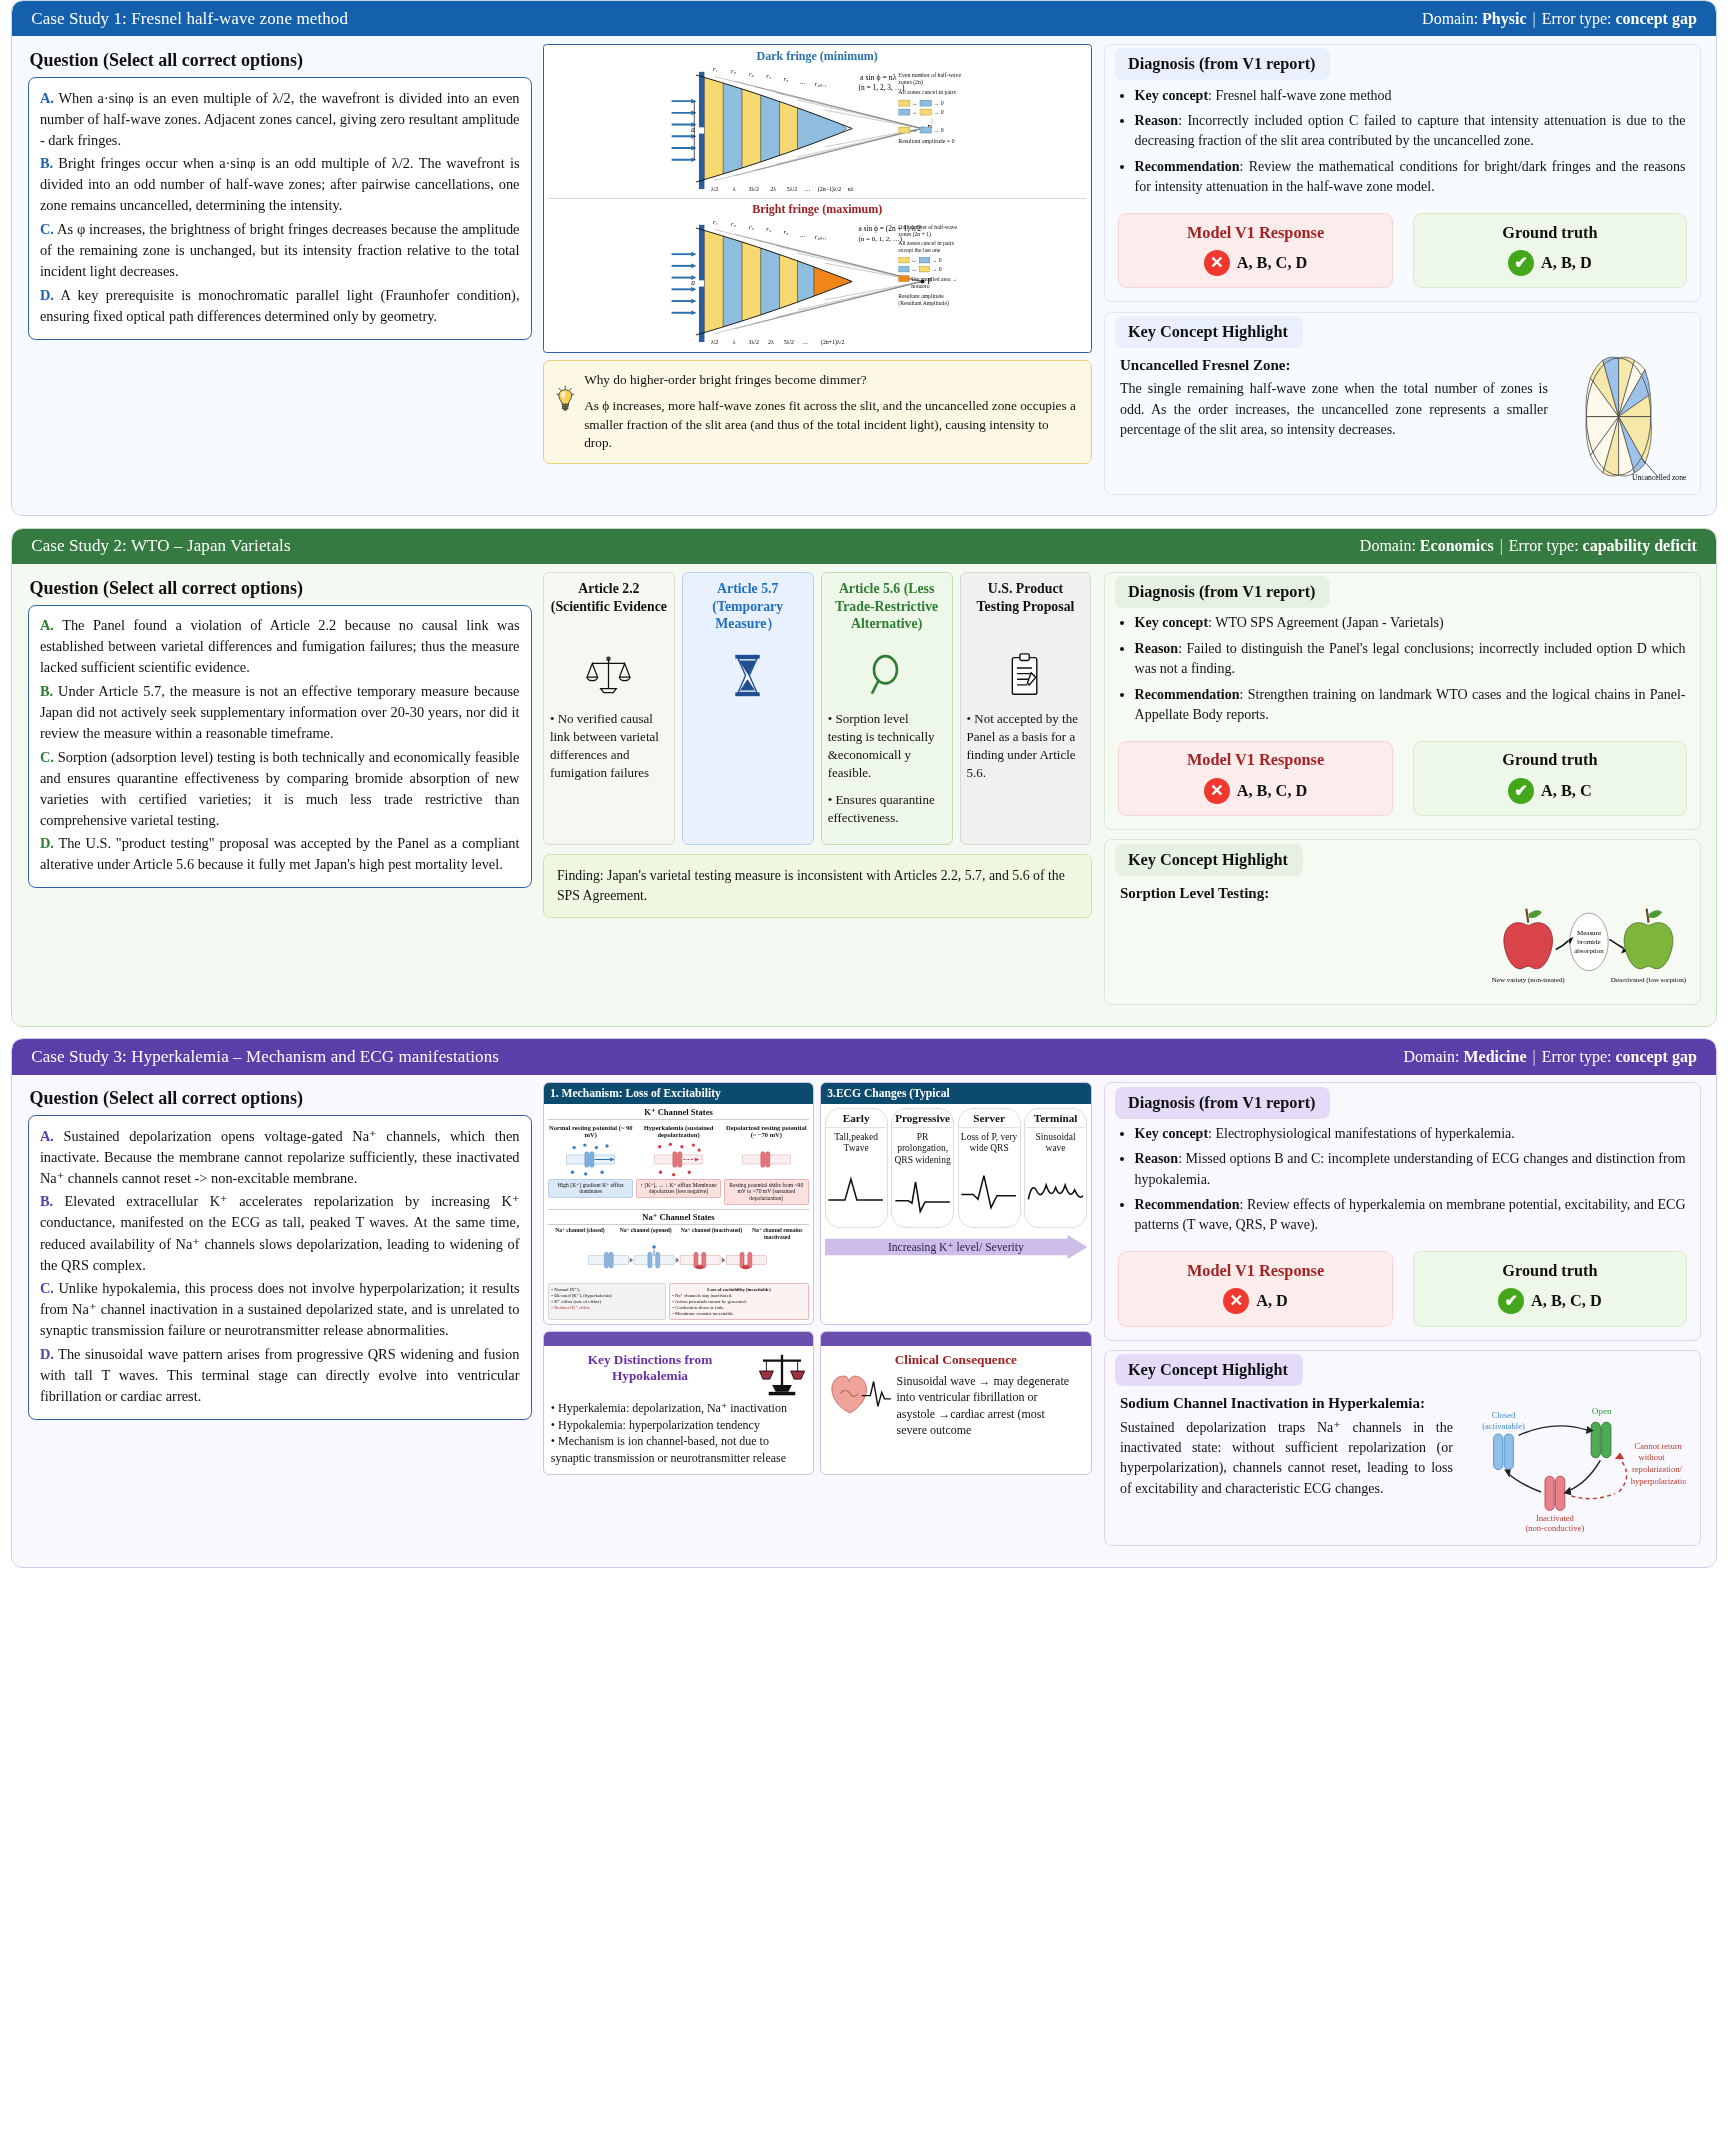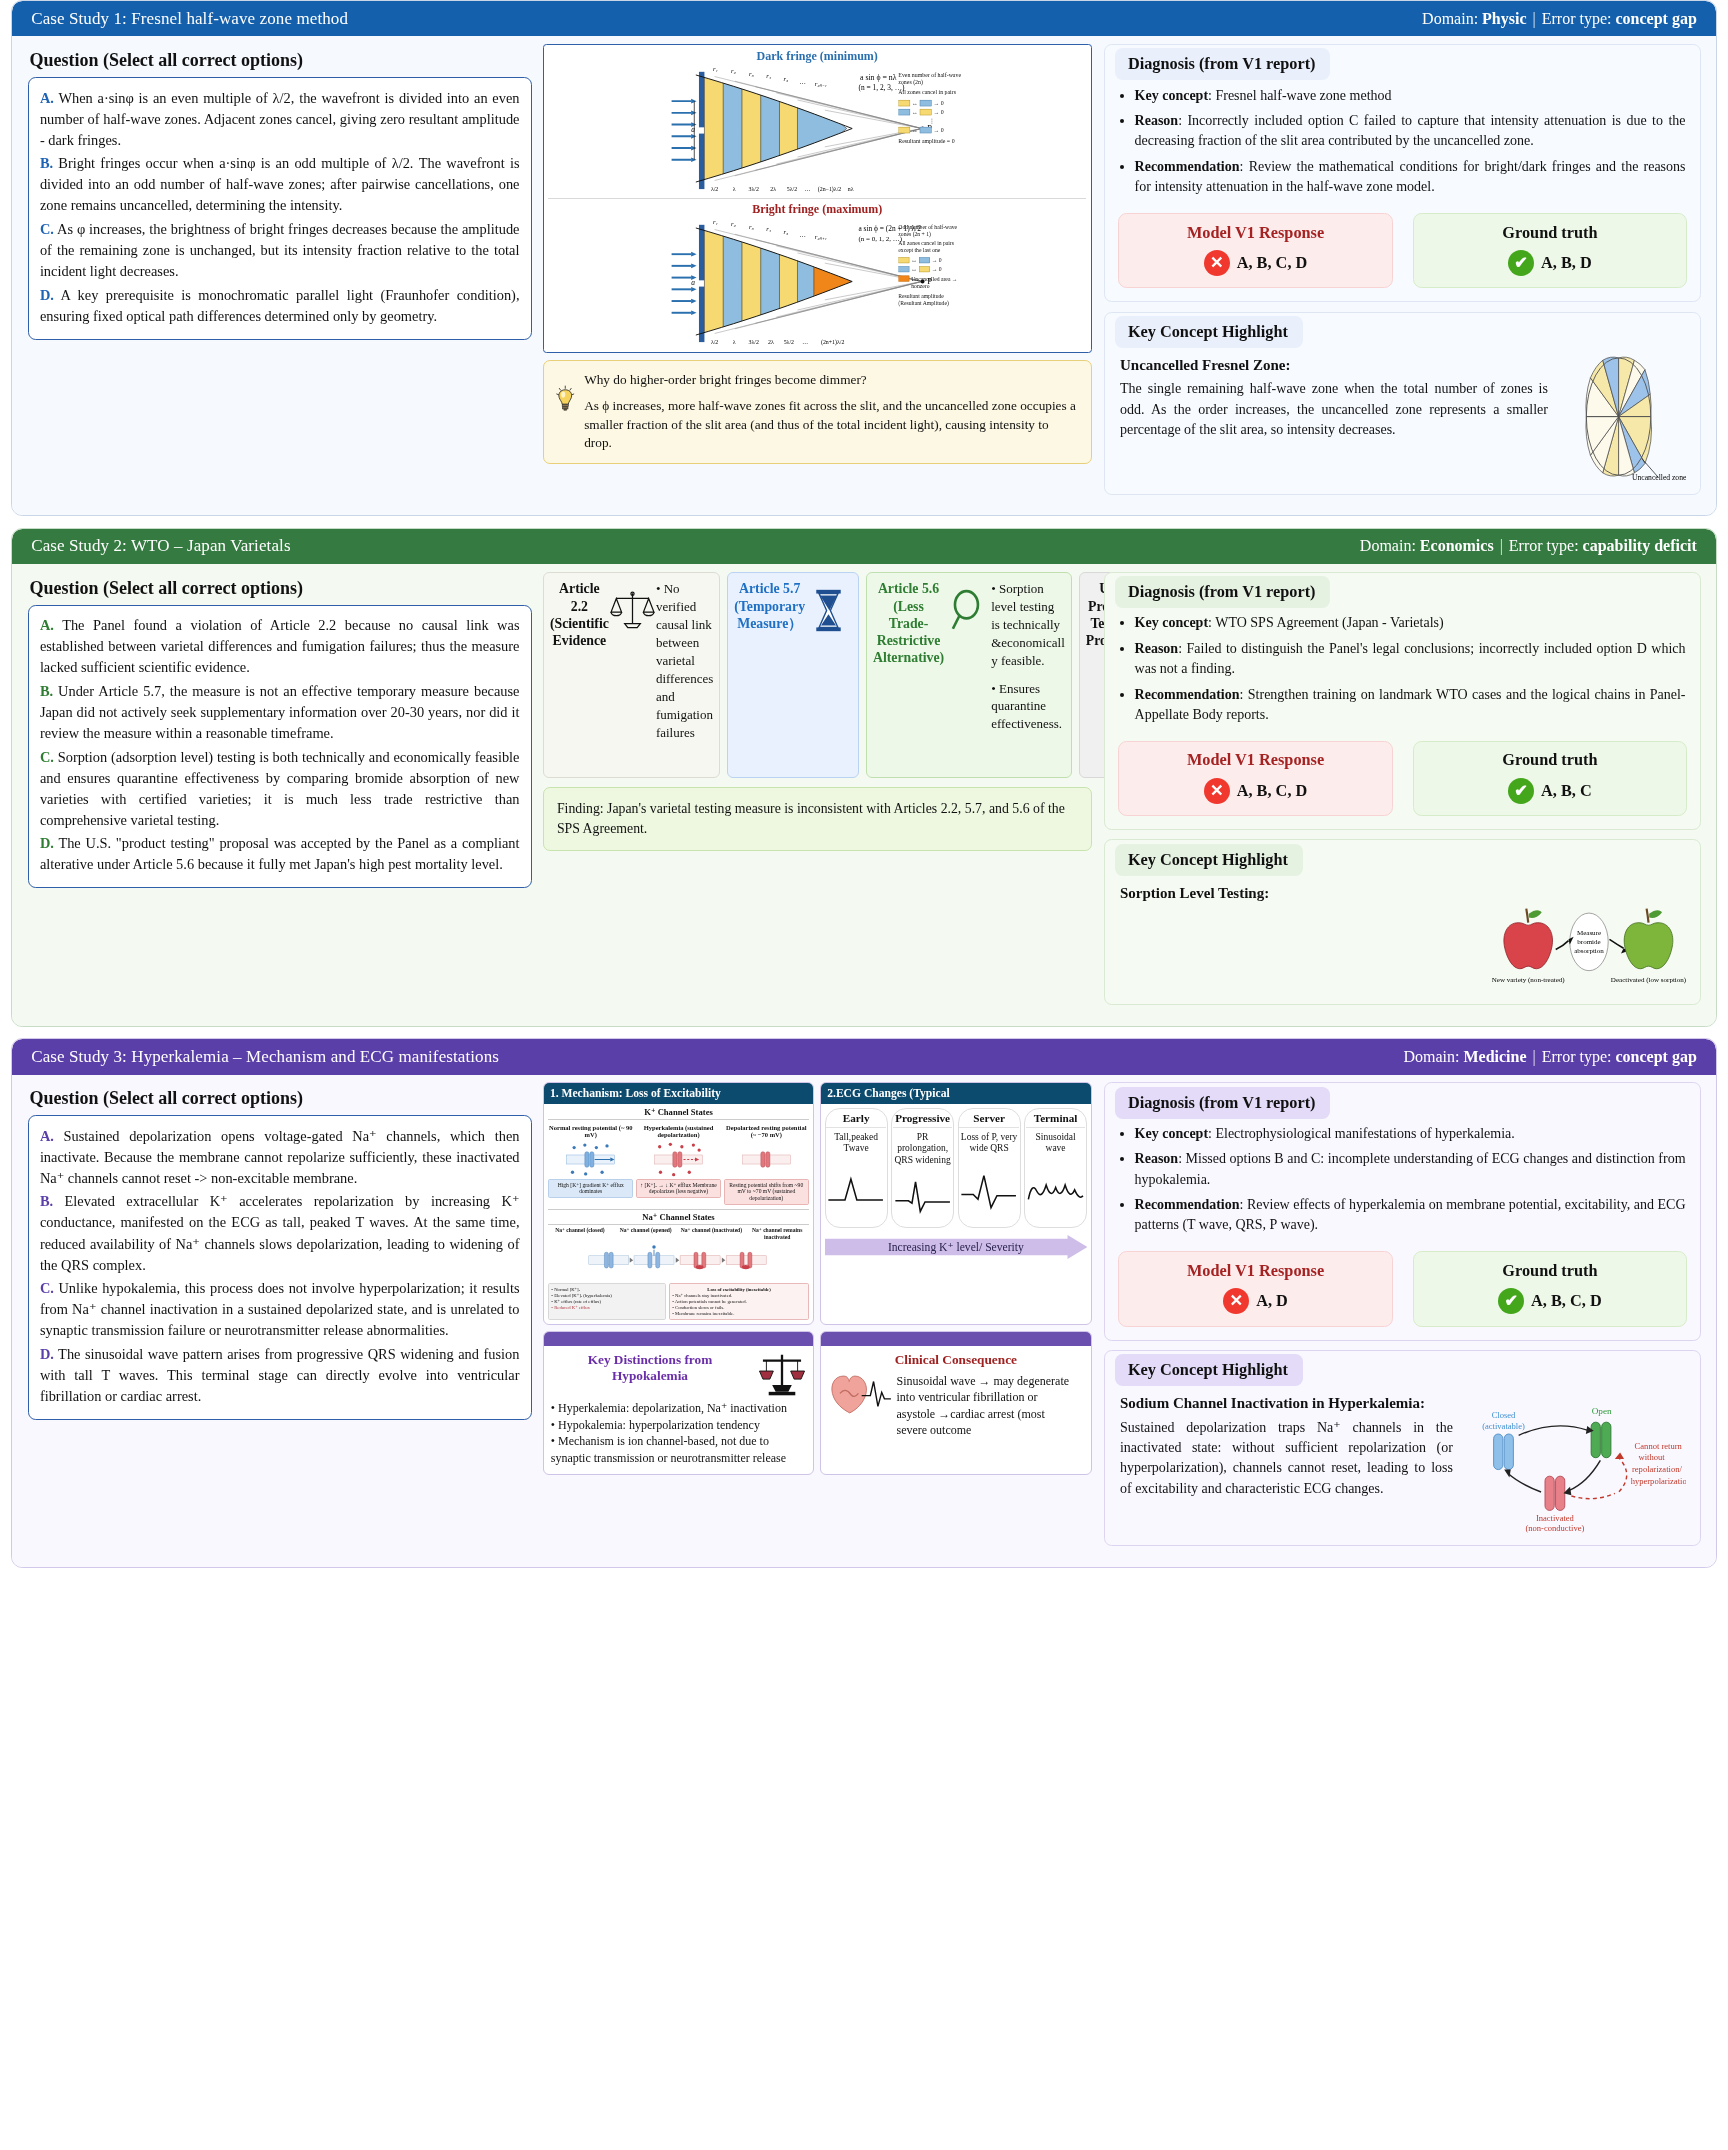--- a/index.html
+++ b/index.html
@@ -81,21 +81,21 @@
   .hr-soft { height:1.3px; background:#d9d9d9; margin: 3.4px 0; border:0; }
 
   .bulb-box {
     margin-top: 7.7px; border: 0.9px solid #e8cf7a; background: #fdf8e3; border-radius: 6.9px;
     display:flex; gap: 8.6px; padding: 9.5px 11.2px; align-items: flex-start;
   }
   .bulb-text { font-size: 13.3px; line-height: 1.42; }
   .bulb-text .q { margin-bottom: 6.9px; }
 
   .art-cards { display:flex; gap: 6.9px; }
-  .art-card { flex:1 1 0; border-radius: 6px; padding: 7.7px 6px; border:0.9px solid #dcdcdc; background:#f7f7f5; display:flex; flex-direction:row; }
+  .art-card { flex:1 1 0; border-radius: 6px; padding: 7.7px 6px; border:0.9px solid #dcdcdc; background:#f7f7f5; display:flex; flex-direction:column; }
   .art-card.a22 { background:#f7f7f1; border-color:#dcdcd2; }
   .art-card.a57 { background:#e8f1fd; border-color:#b9d3f2; }
   .art-card.a56 { background:#eef8e8; border-color:#bfe0ae; }
   .art-card.us  { background:#f0f0f0; border-color:#d8d8d8; }
   .art-title { text-align:center; font-size: 13.8px; font-weight:bold; line-height:1.25; min-height: 65px; }
   .art-card.a57 .art-title { color:#1f6fc4; }
   .art-card.a56 .art-title { color:#2e7d32; }
   .art-icon { text-align:center; margin: 6.9px 0 9.5px 0; }
   .art-bullets { font-size: 13px; line-height:1.38; }
   .art-bullets p { margin: 0 0 9.5px 0; }
@@ -695,21 +695,21 @@
                 <div>• Na⁺ channels stay inactivated.</div>
                 <div>• Action potentials cannot be generated.</div>
                 <div>• Conduction slows or fails.</div>
                 <div>• Membrane remains inexcitable.</div>
               </div>
             </div>
           </div>
         </div>
 
         <div class="m-panel" style="flex:1 1 0">
-          <div class="m-head">2.ECG Changes (Typical</div>
+          <div class="m-head">3.ECG Changes (Typical</div>
           <div class="ecg-grid">
             <div class="ecg-col">
               <div class="h">Early</div>
               <div class="d">Tall,peaked Twave</div>
               <svg viewBox="0 0 100 60" width="100%" height="52">
                     <path d="M4 45 H32 L42 10 L52 45 H96" fill="none" stroke="#111" stroke-width="2.6"></path>
                   </svg>
             </div>
             <div class="ecg-col">
               <div class="h">Progressive</div>

